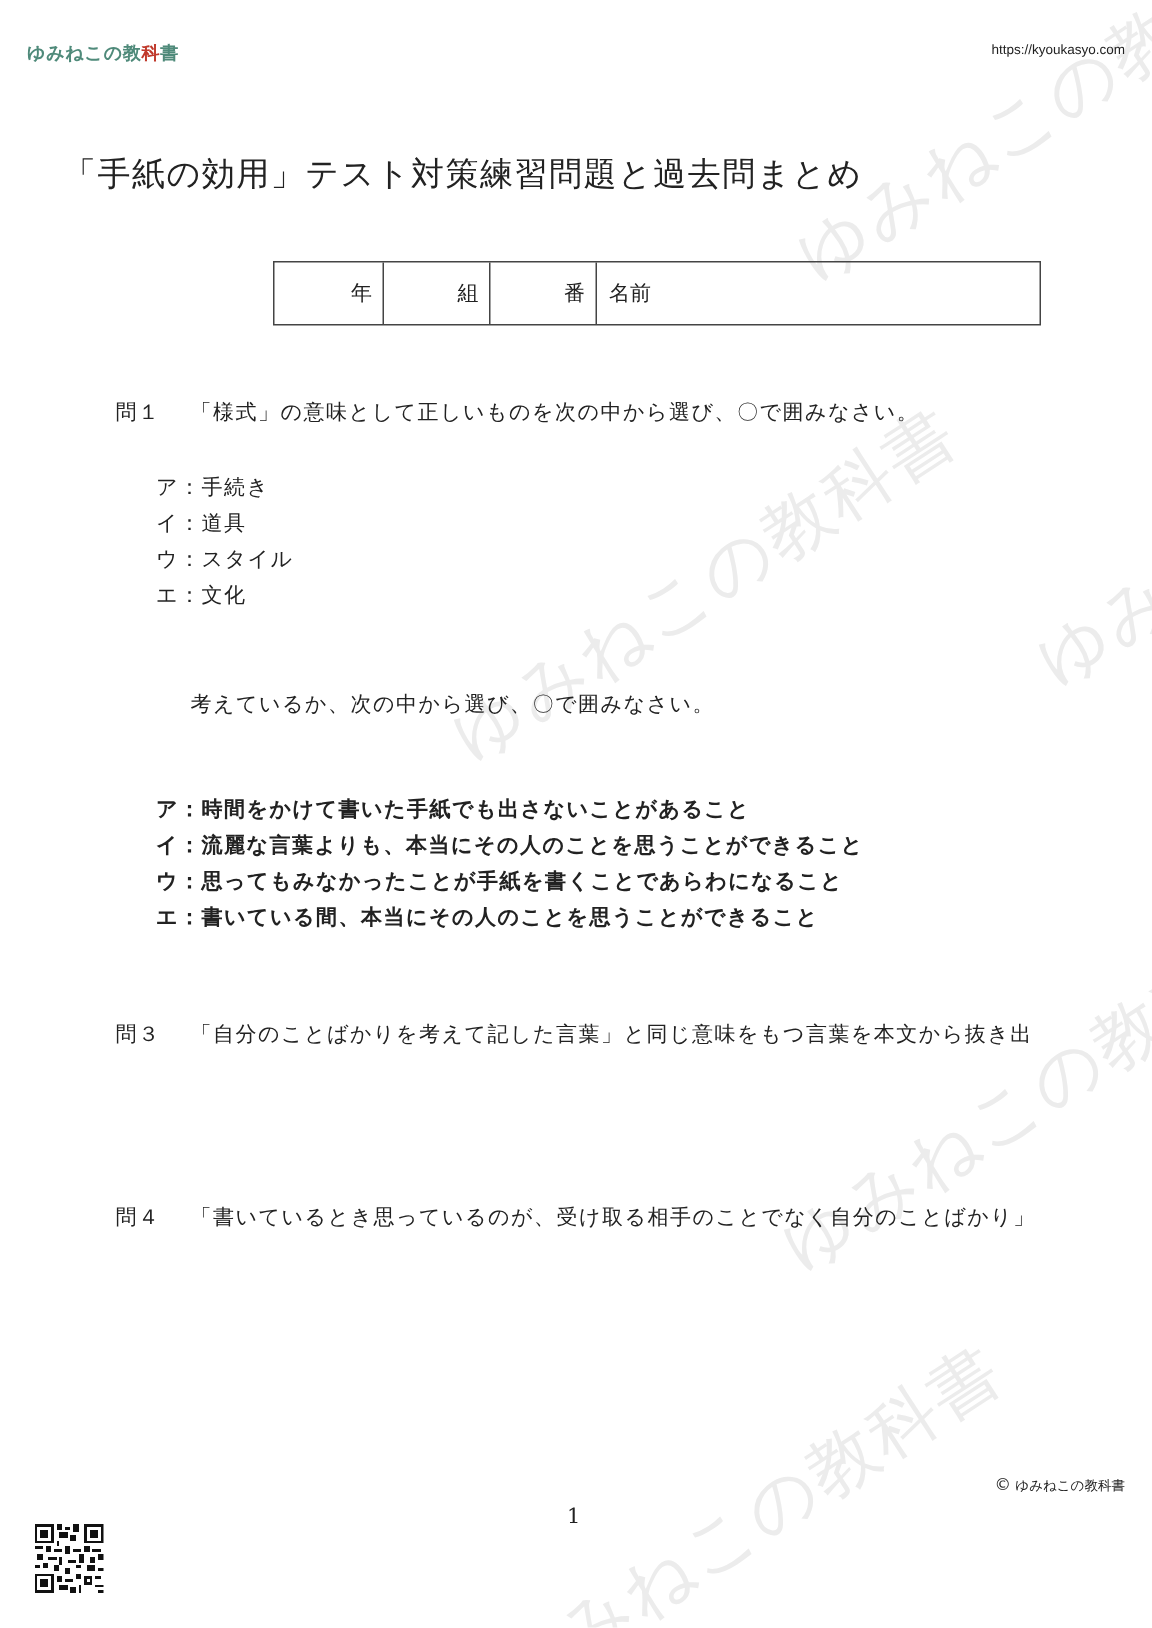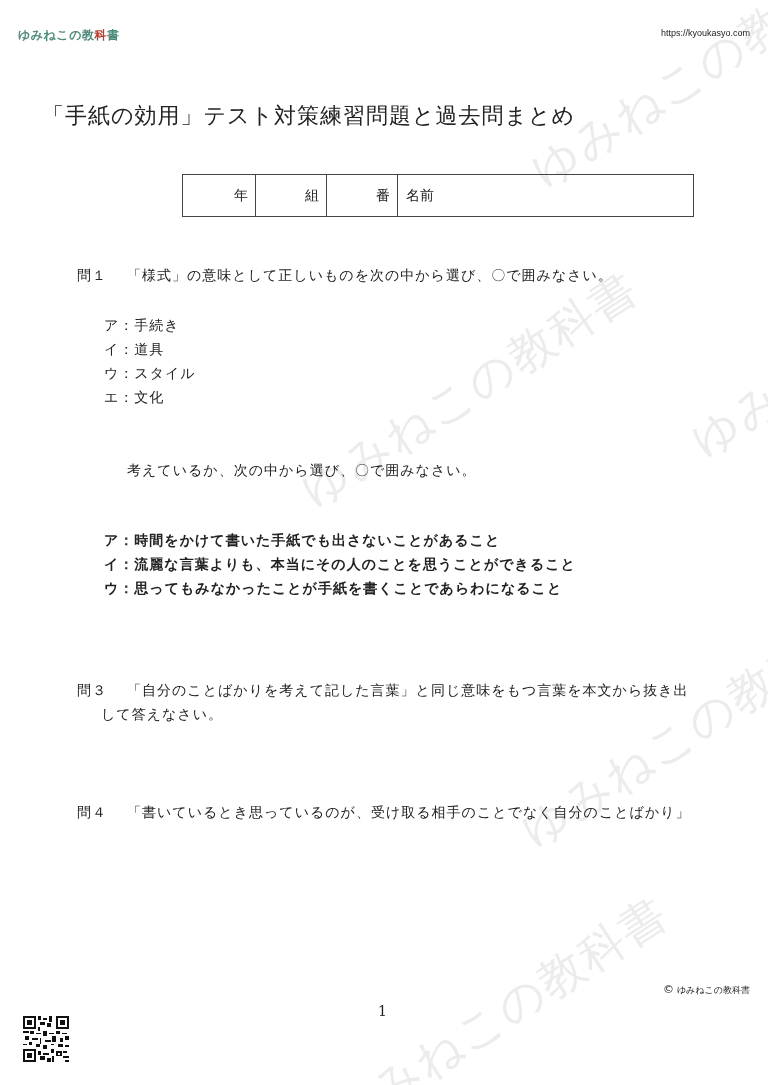--- a/index.html
+++ b/index.html
@@ -94,25 +94,25 @@
   <div>エ：文化</div>
 </div>
 
 <div class="q" style="top:458px;">
   <div class="cont">考えているか、次の中から選び、〇で囲みなさい。</div>
 </div>
 <div class="opts" style="left:104px; top:528px;font-weight:bold;">
   <div>ア：時間をかけて書いた手紙でも出さないことがあること</div>
   <div>イ：流麗な言葉よりも、本当にその人のことを思うことができること</div>
   <div>ウ：思ってもみなかったことが手紙を書くことであらわになること</div>
+  <div>エ：書いている間、本当にその人のことを思うことができること</div>
 </div>
 
 <div class="q" style="top:678px;">
   <div><span class="num">問３</span><span>「自分のことばかりを考えて記した言葉」と同じ意味をもつ言葉を本文から抜き出</span></div>
-  <div class="cont shift">して答えなさい。</div>
 </div>
 
 <div class="q" style="top:800px;">
   <div><span class="num">問４</span><span>「書いているとき思っているのが、受け取る相手のことでなく自分のことばかり」</span></div>
 </div>
 
 <div class="page-num">1</div>
 
 <svg class="qr" viewBox="0 0 25 25" shape-rendering="crispEdges">
   <rect width="25" height="25" fill="#fff"></rect>

